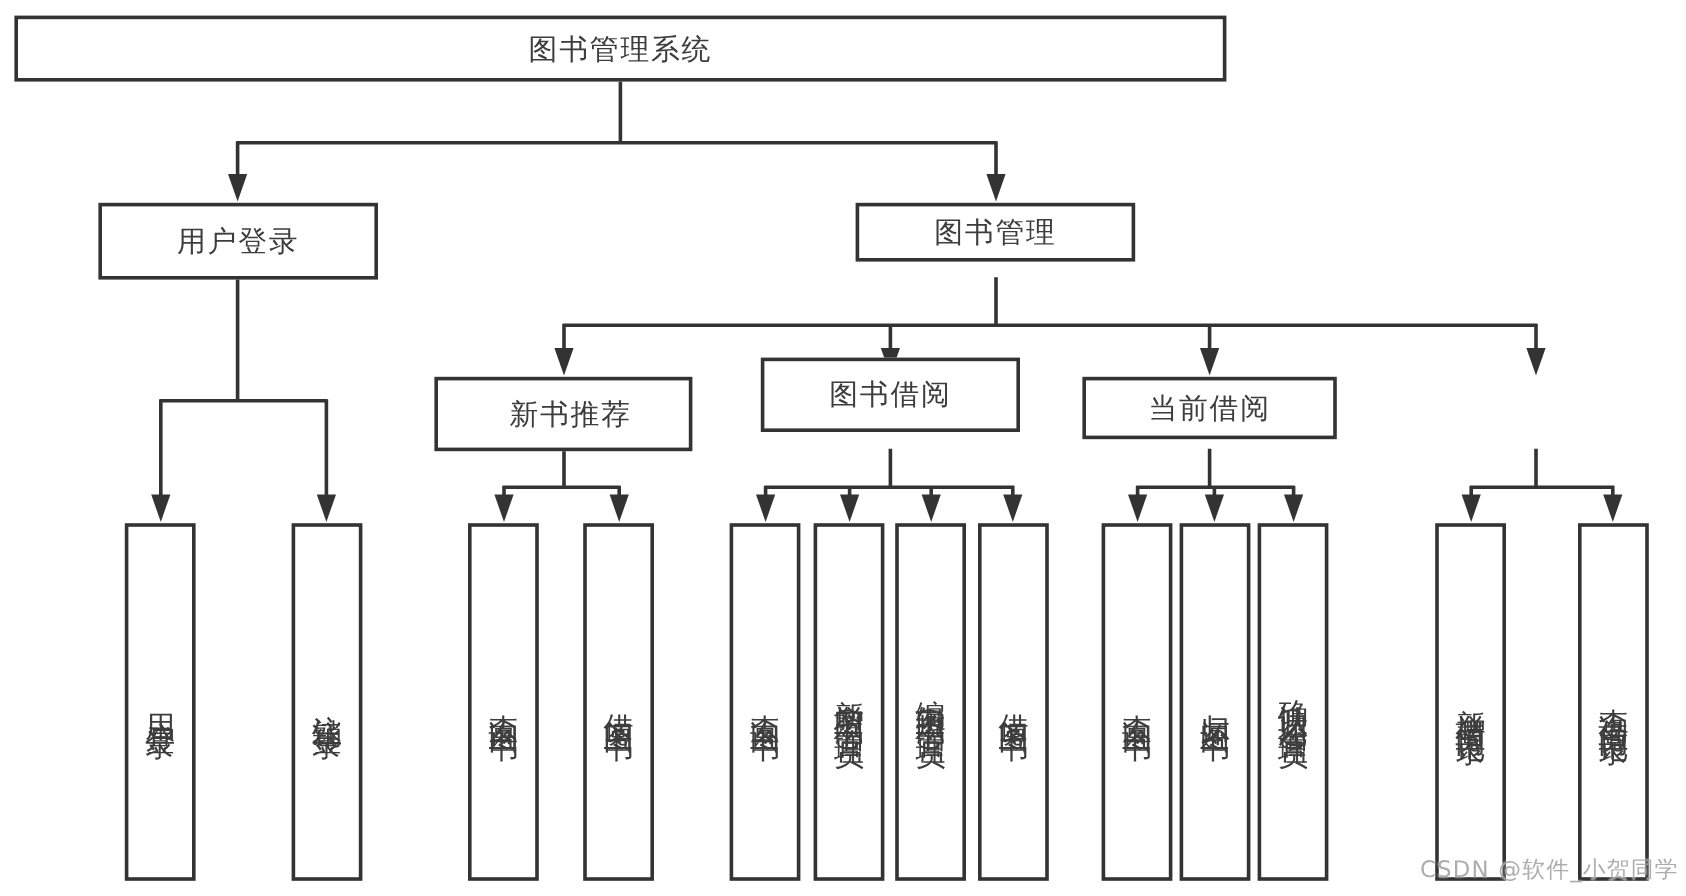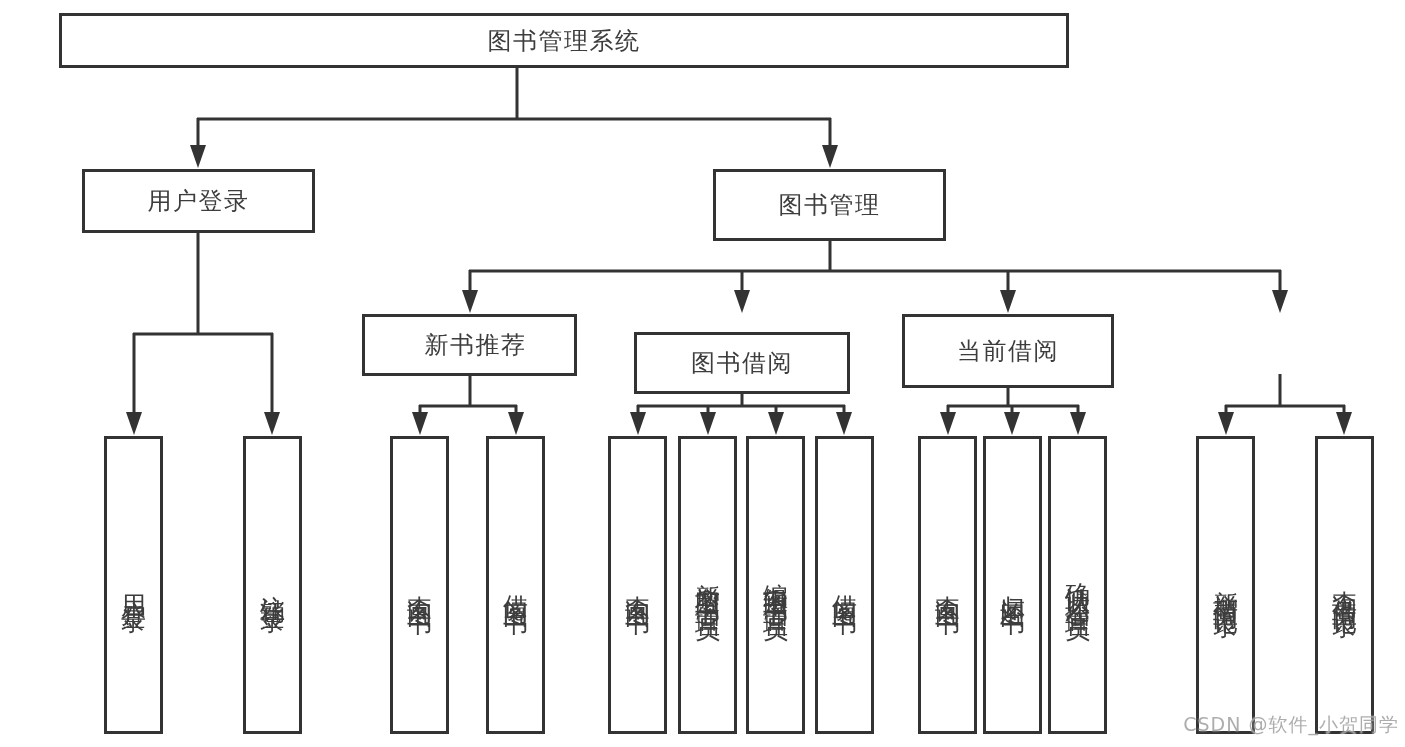--- a/index.html
+++ b/index.html
@@ -27,28 +27,28 @@
   }
   .vnode {
     writing-mode: vertical-rl;
     text-orientation: mixed;
     letter-spacing: 5px;
     line-height: 1;
     white-space: normal;
     font-size: 25px;
   }
   
-  .n-root  { left: 12px;  top: 13px;  width: 1010px; height: 55px; margin-left: 47px; }
+  .n-root  { left: 12px;  top: 13px;  width: 1010px; height: 55px; }
   
   .n-l2a   { left: 82px;  top: 169px; width: 233px;  height: 64px; }
-  .n-l2b   { left: 713px; top: 169px; width: 233px;  height: 72px; }
+  .n-l2b   { left: 713px; top: 169px; width: 233px;  height: 49px; }
   
   .n-l3a   { left: 362px;  top: 314px; width: 215px; height: 62px; padding-left: 12px; }
-  .n-l3b   { left: 634px;  top: 332px; width: 216px; height: 62px; }
-  .n-l3c   { left: 902px;  top: 314px; width: 212px; height: 74px; }
+  .n-l3b   { left: 634px;  top: 298px; width: 216px; height: 62px; }
+  .n-l3c   { left: 902px;  top: 314px; width: 212px; height: 52px; }
   .n-l3d   { left: 1173px; top: 314px; width: 214px; height: 62px; }
   
   .leaf    { top: 436px; height: 298px; width: 59px; }
   .x1  { left: 104px; }  .x2  { left: 243px; }
   .x3  { left: 390px; }  .x4  { left: 486px; }
   .x5  { left: 608px; }  .x6  { left: 678px; }
   .x7  { left: 746px; }  .x8  { left: 815px; }
   .x9  { left: 918px; }  .x10 { left: 983px; }
   .x11 { left: 1048px; }
   .x12 { left: 1196px; } .x13 { left: 1315px; }

